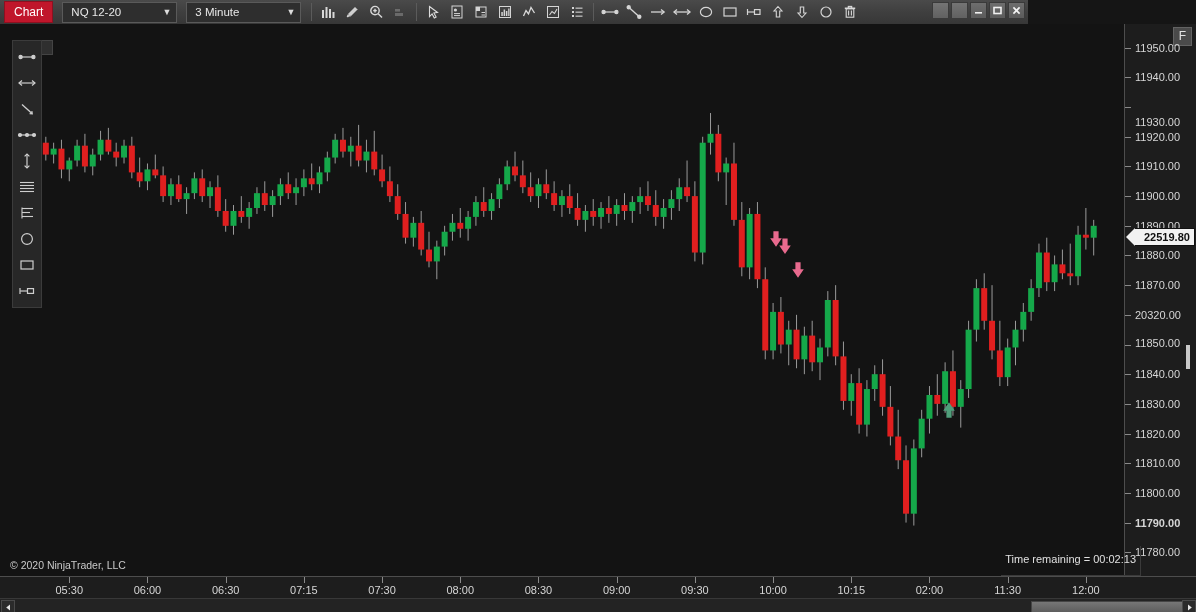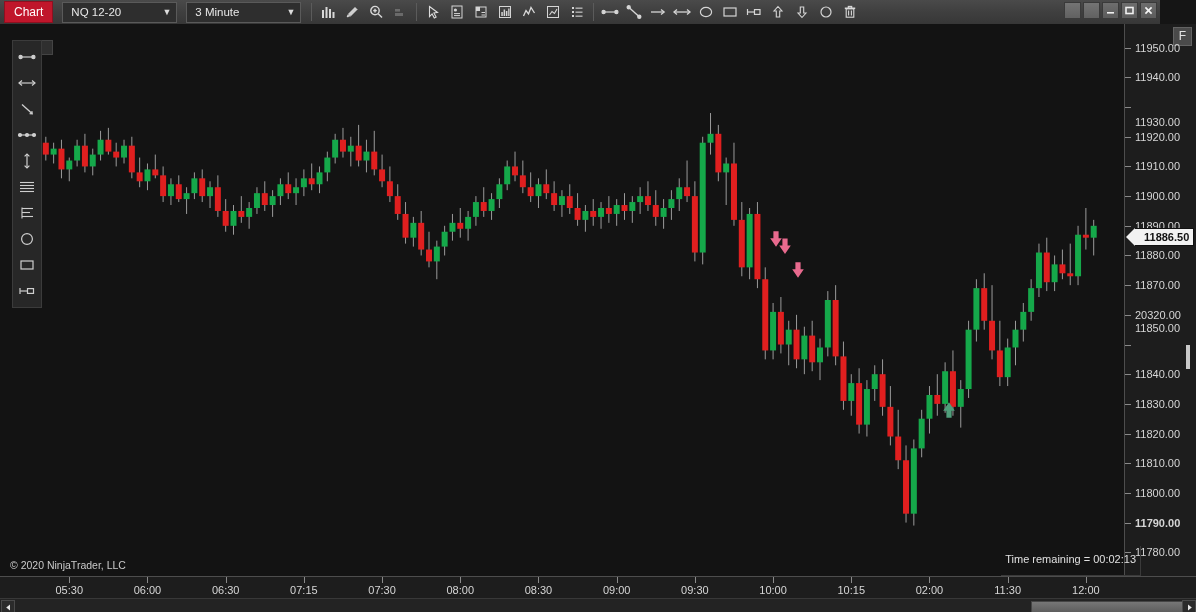--- a/index.html
+++ b/index.html
@@ -2,21 +2,21 @@
 <html><head>
 <meta charset="utf-8">
 <style>
   html,body{margin:0;padding:0;background:#1a1a1a;}
   body{width:1196px;height:612px;overflow:hidden;
        font-family:"Liberation Sans","DejaVu Sans",sans-serif;
        -webkit-font-smoothing:none;}
   #app{position:relative;width:1196px;height:612px;background:#151515;}
 
   
-  .toolbar{position:absolute;left:0;top:0;width:1160px;height:24px;
+  .toolbar{position:absolute;left:0;top:0;width:1028px;height:24px;
     background:linear-gradient(to bottom,#4a4a4a 0%,#3f3f3f 50%,#373737 100%);
     border-bottom:1px solid #222;display:flex;align-items:center;}
   .chart-tab{margin-left:4px;height:20px;line-height:20px;padding:0 9px;
     background:#c0162b;color:#fff;font-size:12px;border:1px solid #8d1020;}
   .combo{position:relative;height:19px;margin-left:9px;background:#2e2e2e;
     border:1px solid #5a5a5a;color:#e8e8e8;font-size:11.5px;line-height:19px;}
   .combo .val{padding-left:8px;display:block;}
   .combo1{width:113px;}
   .combo2{width:113px;}
   .combo .arrow{position:absolute;right:5px;top:0;height:19px;line-height:19px;
@@ -688,36 +688,36 @@
       <div class="lbl" style="top: 172.129px;">11900.00</div>
       <div class="tick" style="top: 201.806px;"></div>
       <div class="lbl" style="top: 201.806px;">11890.00</div>
       <div class="tick" style="top: 231.484px;"></div>
       <div class="lbl" style="top: 231.484px;">11880.00</div>
       <div class="tick" style="top: 261.161px;"></div>
       <div class="lbl" style="top: 261.161px;">11870.00</div>
       <div class="tick" style="top: 290.839px;"></div>
       <div class="lbl" style="top: 290.839px;">20320.00</div>
       <div class="tick" style="top: 320.516px;"></div>
-      <div class="lbl" style="top: 304px;">11850.00</div>
+      <div class="lbl" style="top: 319px;">11850.00</div>
       <div class="tick" style="top: 350.194px;"></div>
       <div class="lbl" style="top: 350.194px;">11840.00</div>
       <div class="tick" style="top: 379.871px;"></div>
       <div class="lbl" style="top: 379.871px;">11830.00</div>
       <div class="tick" style="top: 409.548px;"></div>
       <div class="lbl" style="top: 409.548px;">11820.00</div>
       <div class="tick" style="top: 439.226px;"></div>
       <div class="lbl" style="top: 439.226px;">11810.00</div>
       <div class="tick" style="top: 468.903px;"></div>
       <div class="lbl" style="top: 468.903px;">11800.00</div>
       <div class="tick" style="top: 498.581px;"></div>
       <div class="lbl" style="top: 498.581px; font-weight: bold;">11790.00</div>
       <div class="tick" style="top: 528.258px;"></div>
       <div class="lbl" style="top: 528.258px;">11780.00</div>
-      <div class="pricetag" style="top: 204.194px; left: 9px;">11886.50</div>
+      <div class="pricetag" style="top: 204.194px; left: 9px;">22519.80</div>
     </div>
 
   <div class="copyright">© 2020 NinjaTrader, LLC</div>
   <div class="tr-box"></div>
   <div class="tr-box2"></div>
   <div class="timeremain">Time remaining = 00:02:13</div>
 
   <div class="axis-bottom" id="time-axis">
       <div class="tick" style="left: 69.28px;"></div>
       <div class="lbl" style="left: 69.28px;">05:30</div>

